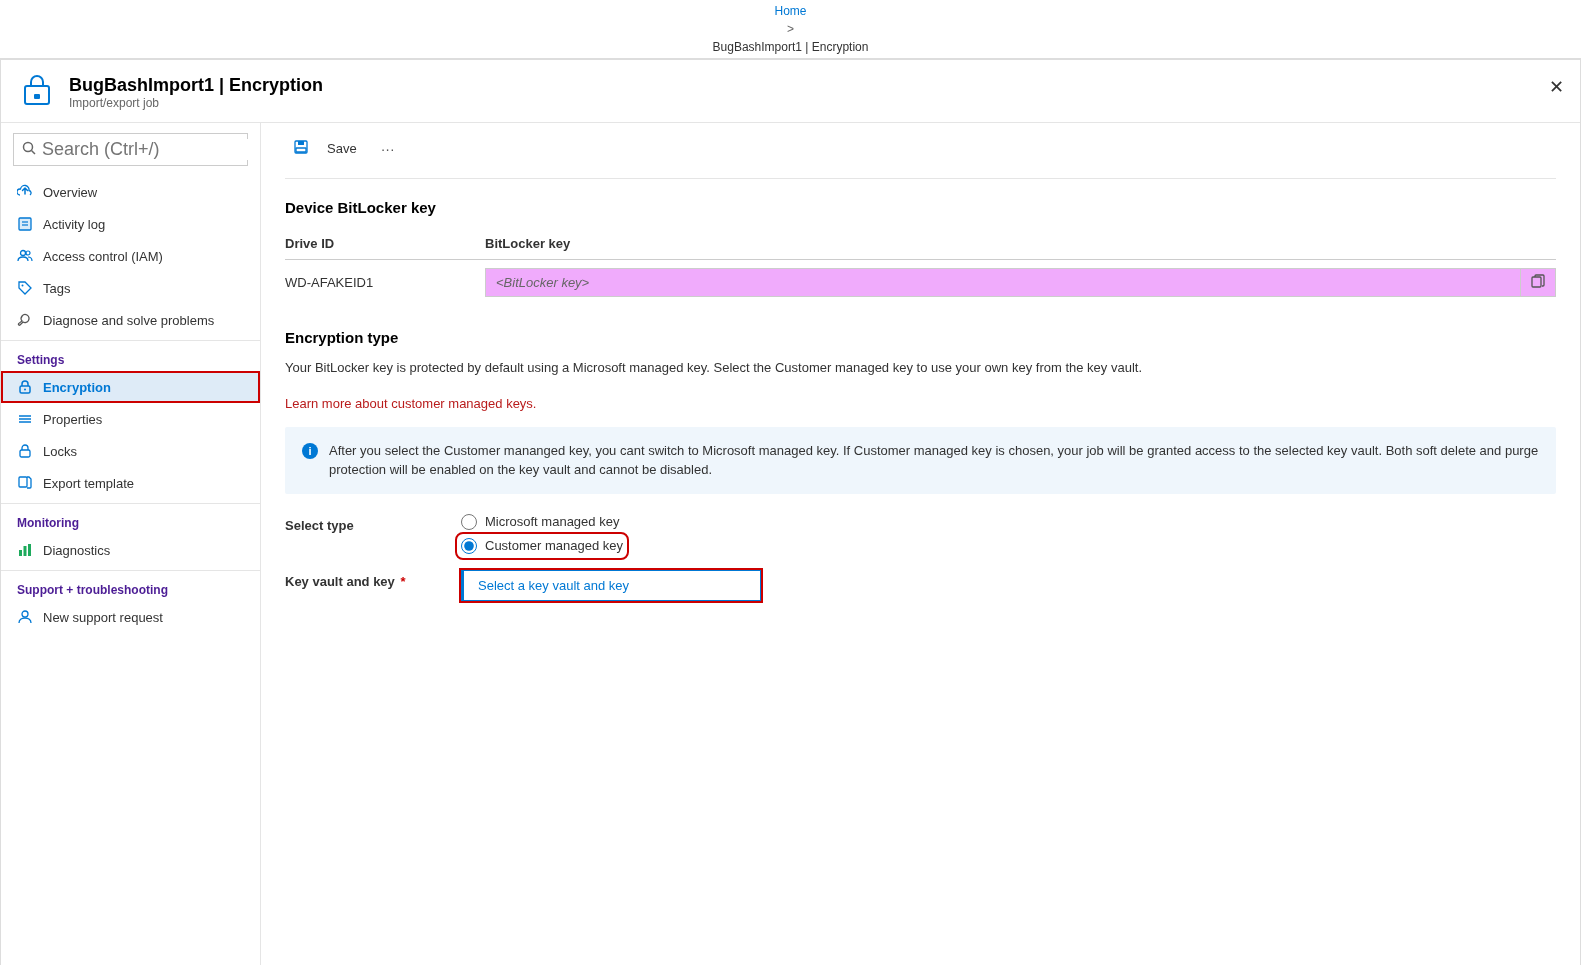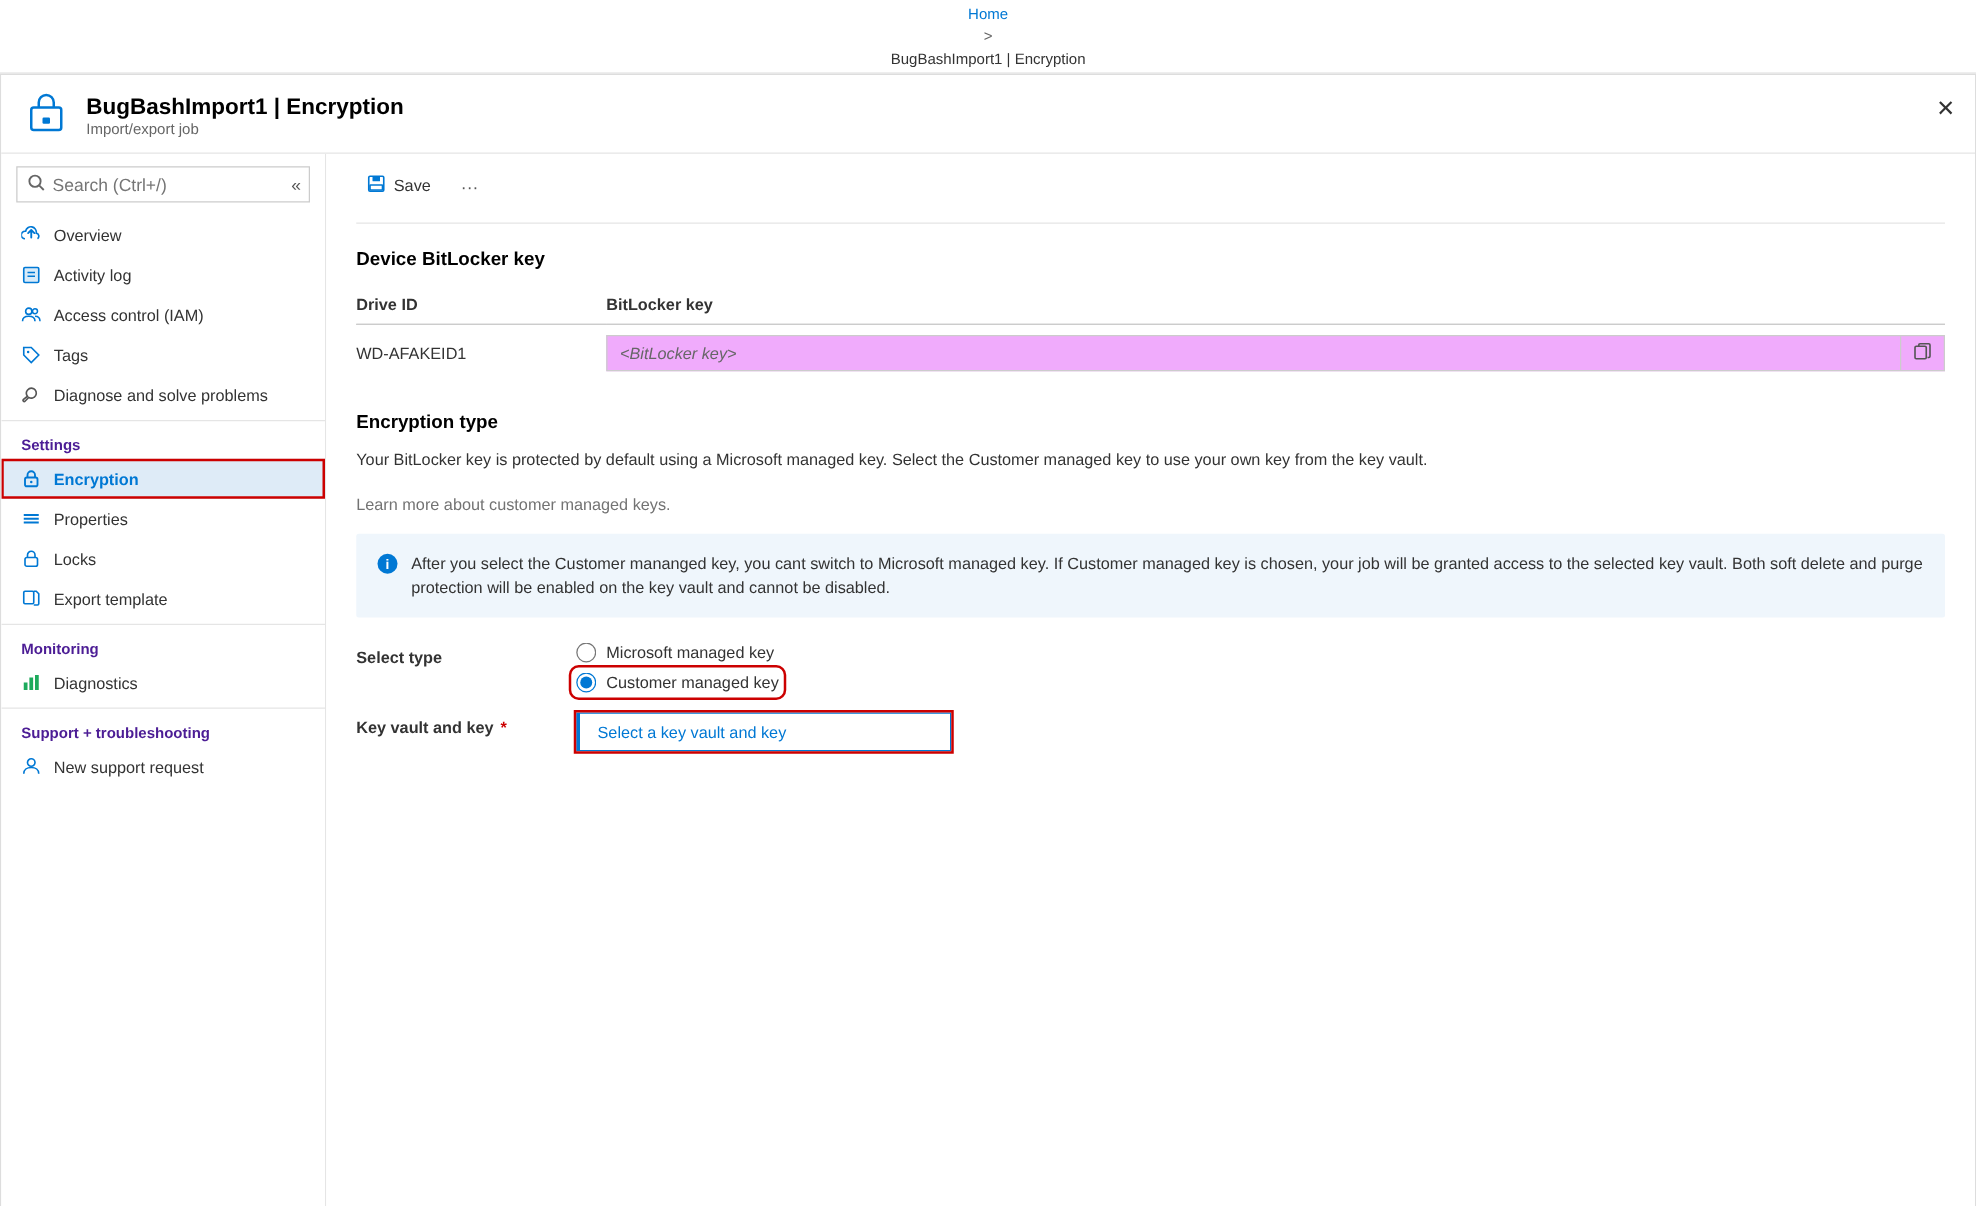--- a/index.html
+++ b/index.html
@@ -84,21 +84,21 @@
       align-items: center;
       margin: 10px 12px;
       border: 1px solid #ccc;
       padding: 5px 8px;
       gap: 6px;
       background: #fff;
     }
     .search-box input {
       border: none;
       outline: none;
-      font-size: 14px;
+      font-size: 18px;
       flex: 1;
       color: #666;
     }
     .collapse-btn {
       background: none;
       border: none;
       cursor: pointer;
       font-size: 14px;
       color: #555;
       padding: 0 4px;
@@ -149,21 +149,21 @@
       display: flex;
       align-items: center;
       padding: 12px 0 16px 0;
       gap: 8px;
       border-bottom: 1px solid #e5e5e5;
       margin-bottom: 20px;
     }
     .toolbar-btn {
       display: flex;
       align-items: center;
-      gap: 6px;
+      gap: 18px;
       background: none;
       border: none;
       cursor: pointer;
       font-size: 13px;
       color: #333;
       padding: 4px 8px;
     }
     .toolbar-more {
       background: none;
       border: none;
@@ -183,21 +183,21 @@
 
     
     .encryption-section { margin-bottom: 24px; }
     .description-text {
       font-size: 13px;
       color: #333;
       line-height: 1.5;
       margin-bottom: 18px;
     }
     .learn-more-link {
-      color: #737373;
+      color: #b91c1c;
       text-decoration: none;
       font-size: 13px;
     }
 
     
     .info-box {
       background: #eff6fc;
       border: none;
       border-radius: 2px;
       padding: 14px 16px;

